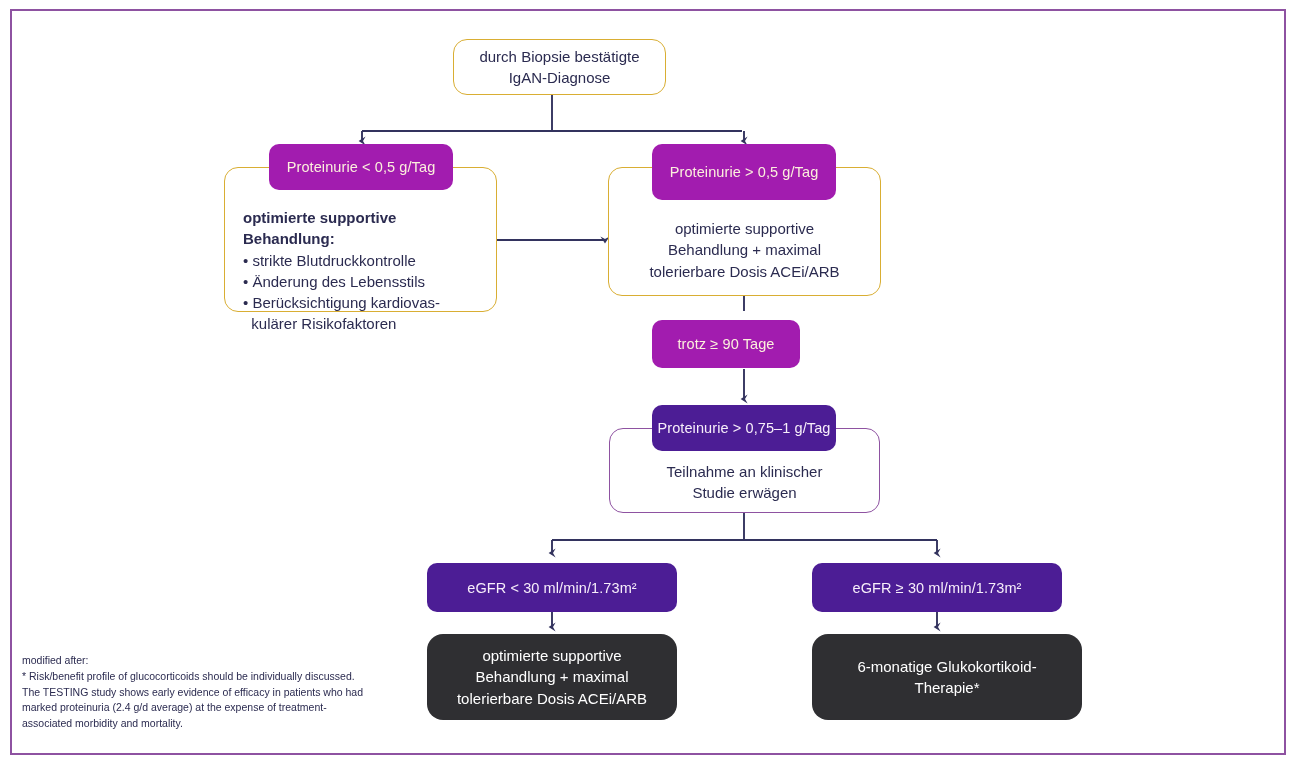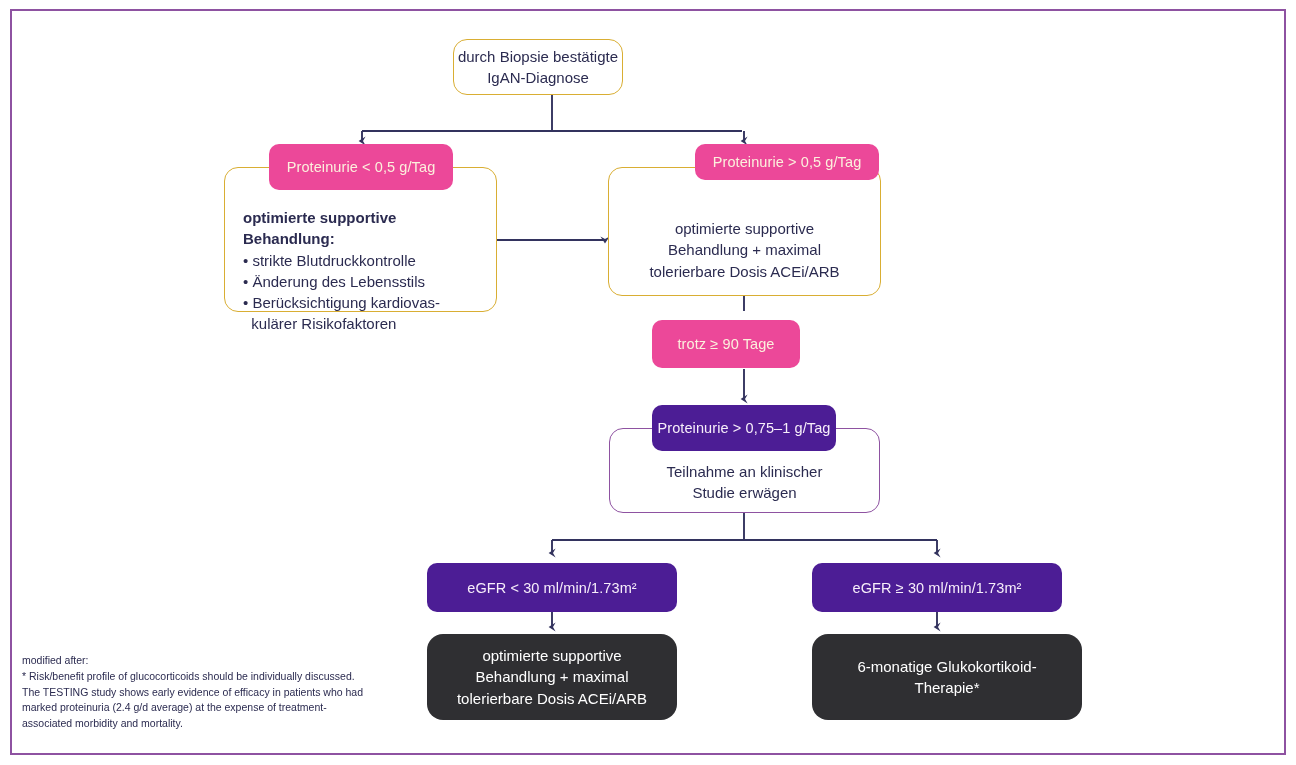--- a/index.html
+++ b/index.html
@@ -54,21 +54,21 @@
     border-radius: 10px;
     display: flex;
     align-items: center;
     justify-content: center;
     text-align: center;
     box-sizing: border-box;
     color: #fdf3e2;
     font-size: 14.5px;
     letter-spacing: .1px;
   }
-  .chip-orange { background: #ec4899; color: #fcf0dd; }
+  .chip-orange { background: #a21caf; color: #fcf0dd; }
   .chip-purple { background: #4c1d95; color: #f7eefa; }
 
   .solid-dark {
     background: #2f2f32;
     border-radius: 16px;
     display: flex;
     align-items: center;
     justify-content: center;
     text-align: center;
     color: #ffffff;
@@ -154,21 +154,21 @@
       <path d="M744,513 L744,540"></path>
       <path d="M552,540 L937,540"></path>
       <path d="M552,540 L552,553" marker-end="url(#arrow)"></path>
       <path d="M937,540 L937,553" marker-end="url(#arrow)"></path>
 
       <path d="M552,612 L552,627" marker-end="url(#arrow)"></path>
       <path d="M937,612 L937,627" marker-end="url(#arrow)"></path>
     </g>
   </svg>
 
-  <div class="node card card-gold flex-center" style="left:453px; top:39px; width:170px; height:56px;">
+  <div class="node card card-gold flex-center" style="left:453px; top:39px; width:213px; height:56px;">
     <div class="top-card-text">
       <span>durch Biopsie bestätigte</span><br>
       <span>IgAN-Diagnose</span>
     </div>
   </div>
 
   <div class="node card card-gold" style="left:224px; top:167px; width:273px; height:145px;"></div>
 
   <div class="node chip chip-orange" style="left:269px; top:144px; width:184px; height:46px;">
     <span>Proteinurie &lt; 0,5 g/Tag</span>
@@ -179,21 +179,21 @@
     <ul class="bullets">
       <li>• strikte Blutdruckkontrolle</li>
       <li>• Änderung des Lebensstils</li>
       <li>• Berücksichtigung kardiovas-</li>
       <li>  kulärer Risikofaktoren</li>
     </ul>
   </div>
 
   <div class="node card card-gold" style="left:608px; top:167px; width:273px; height:129px;"></div>
 
-  <div class="node chip chip-orange" style="left:652px; top:144px; width:184px; height:36px;margin-left:43px;">
+  <div class="node chip chip-orange" style="left:652px; top:144px; width:184px; height:56px;">
     <span>Proteinurie &gt; 0,5 g/Tag</span>
   </div>
 
   <div class="node body-text" style="left:618px; top:218px; width:253px;">
     <span>optimierte supportive</span><br>
     <span>Behandlung + maximal</span><br>
     <span>tolerierbare Dosis ACEi/ARB</span>
   </div>
 
   <div class="node chip chip-orange" style="left:652px; top:320px; width:148px; height:48px;">

